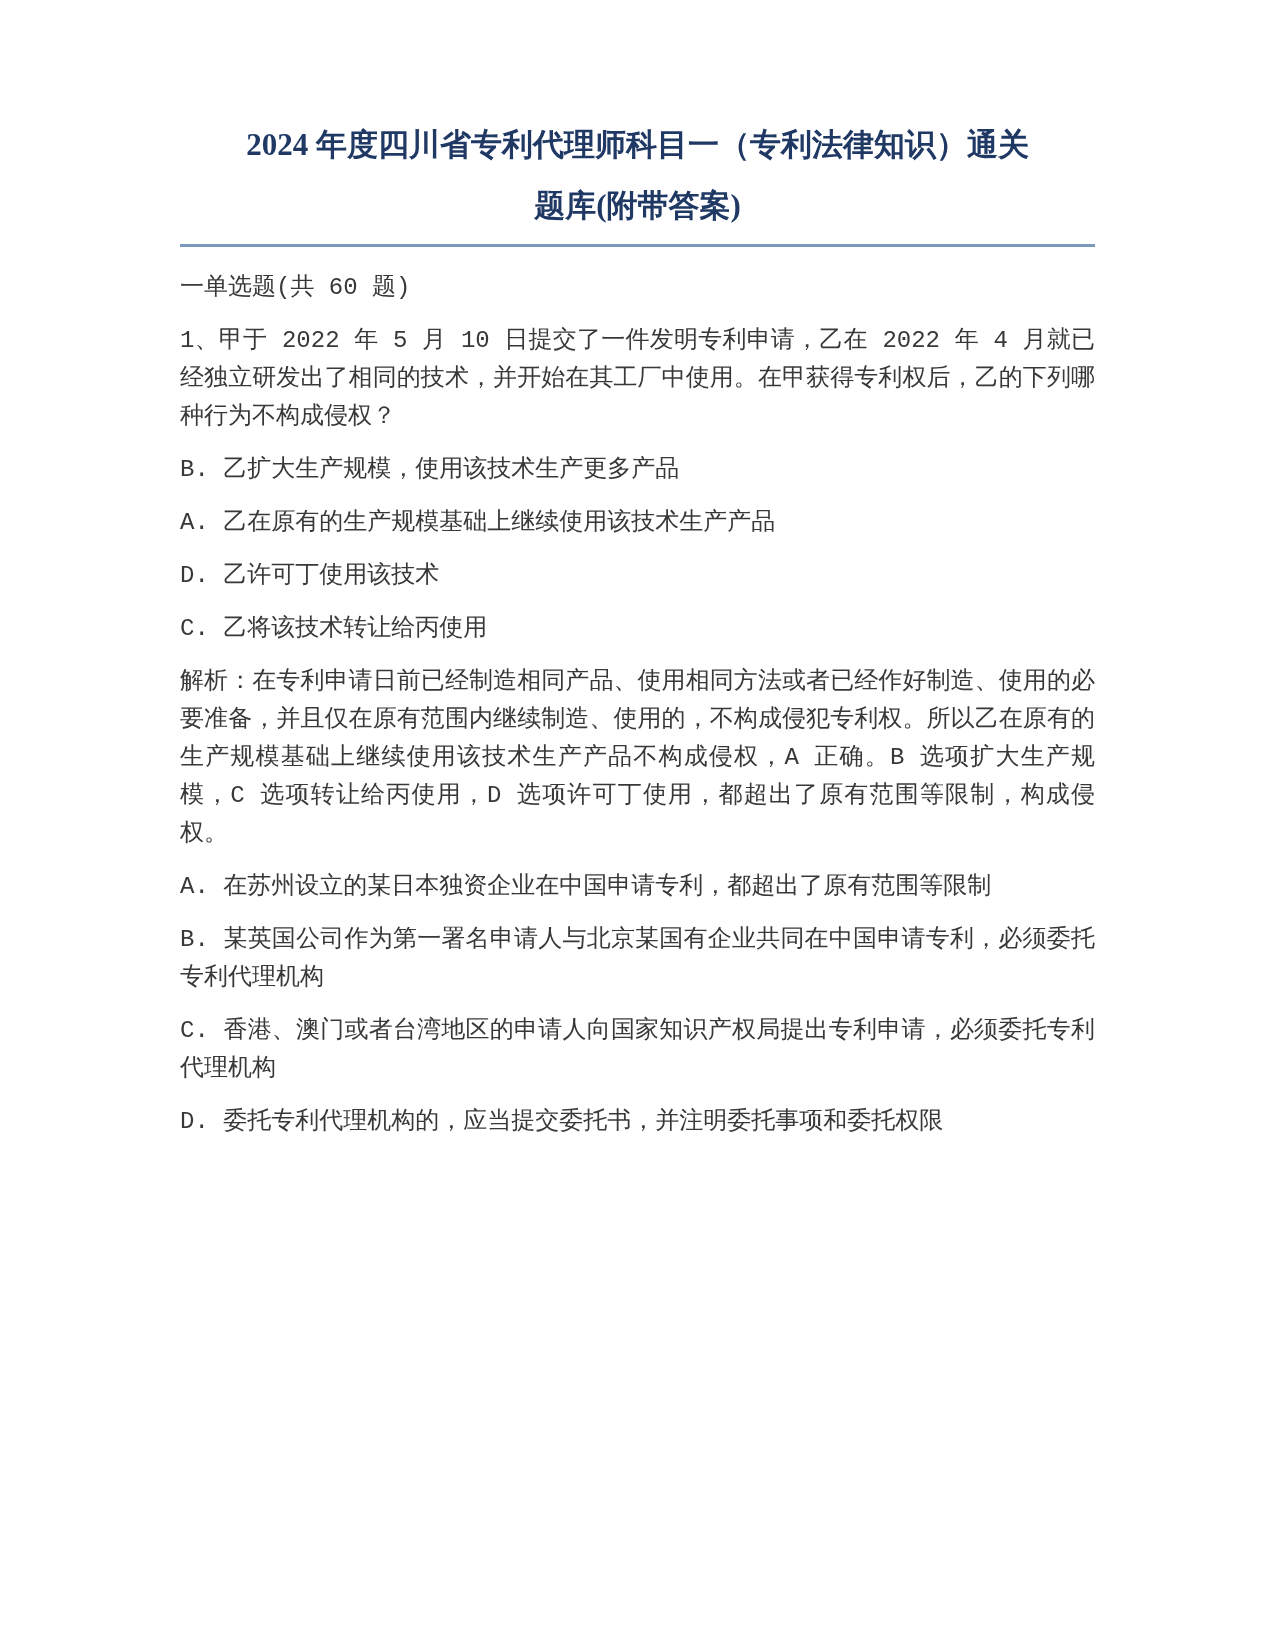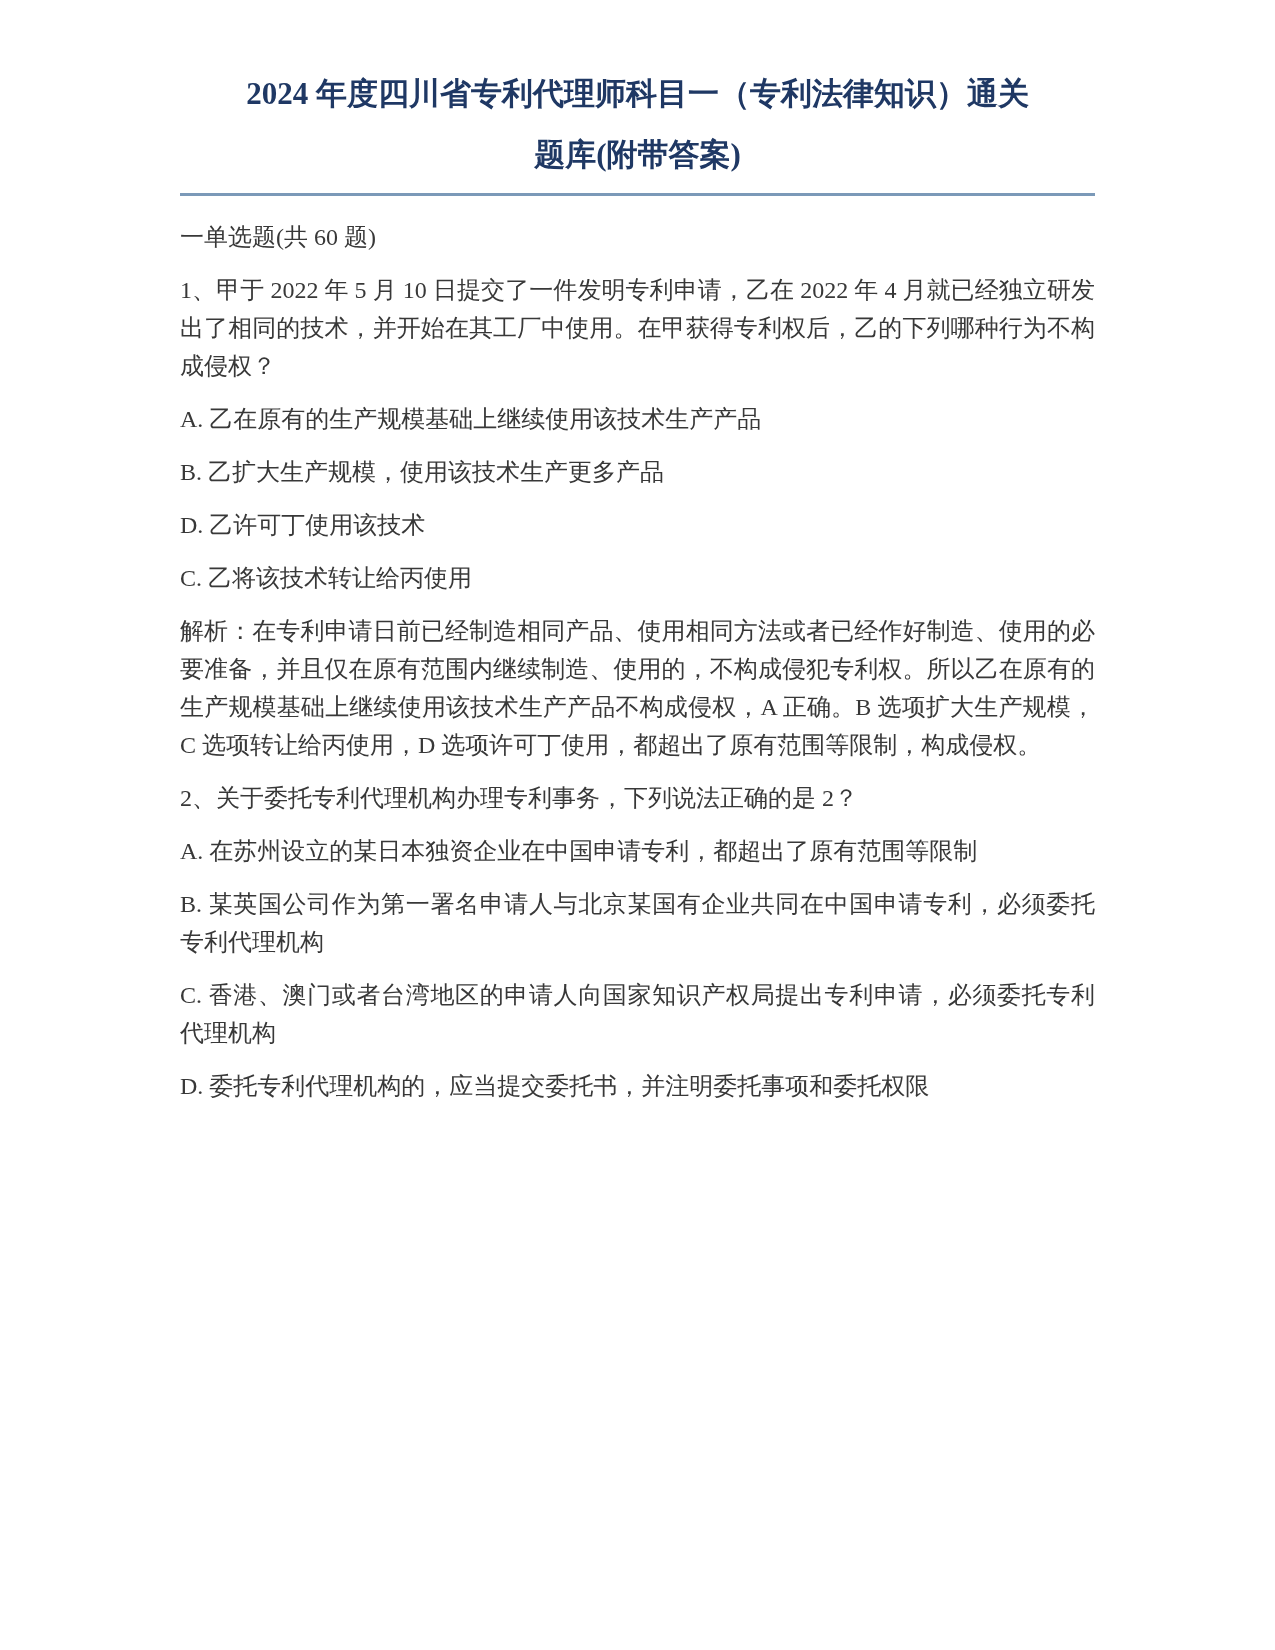--- a/index.html
+++ b/index.html
@@ -7,41 +7,42 @@
     margin: 0;
     padding: 0;
     background: #ffffff;
   }
   .page {
     position: relative;
     width: 1275px;
     height: 1650px;
     margin: 0 auto;
     background: #ffffff;
-    padding: 63px 180px 0 180px;
+    padding: 114px 180px 0 180px;
     font-family: "Liberation Serif", "DejaVu Serif", serif;
     color: #383838;
     overflow: hidden;
   }
   .doc-title {
     margin: 0;
     text-align: center;
     color: #1f3864;
     font-size: 31px;
     font-weight: bold;
     line-height: 61px;
     font-family: "Liberation Serif", "DejaVu Serif", serif;
   }
   .title-divider {
     border: none;
     border-top: 3px solid #7b99b8;
     margin: 8px 0 0 0;
   }
   .doc-body {
     margin-top: 22px;
+    font-family: Liberation Mono, monospace;
   }
   .para {
     margin: 0 0 15px 0;
     font-size: 24px;
     line-height: 38px;
     text-align: justify;
   }
   .section-heading {
     text-align: left;
   }
@@ -57,29 +58,28 @@
   </h1>
 
   <hr class="title-divider">
 
   <div class="doc-body">
 
     <p class="para section-heading">一单选题(共 60 题)</p>
 
     <section>
       <p class="para">1、甲于 2022 年 5 月 10 日提交了一件发明专利申请，乙在 2022 年 4 月就已经独立研发出了相同的技术，并开始在其工厂中使用。在甲获得专利权后，乙的下列哪种行为不构成侵权？</p>
+      <p class="para">B. 乙扩大生产规模，使用该技术生产更多产品</p>
       <p class="para">A. 乙在原有的生产规模基础上继续使用该技术生产产品</p>
-      <p class="para">B. 乙扩大生产规模，使用该技术生产更多产品</p>
       <p class="para">D. 乙许可丁使用该技术</p>
       <p class="para">C. 乙将该技术转让给丙使用</p>
       <p class="para">解析：在专利申请日前已经制造相同产品、使用相同方法或者已经作好制造、使用的必要准备，并且仅在原有范围内继续制造、使用的，不构成侵犯专利权。所以乙在原有的生产规模基础上继续使用该技术生产产品不构成侵权，A 正确。B 选项扩大生产规模，C 选项转让给丙使用，D 选项许可丁使用，都超出了原有范围等限制，构成侵权。</p>
     </section>
 
     <section>
-      <p class="para">2、关于委托专利代理机构办理专利事务，下列说法正确的是 2？</p>
       <p class="para">A. 在苏州设立的某日本独资企业在中国申请专利，都超出了原有范围等限制</p>
       <p class="para">B. 某英国公司作为第一署名申请人与北京某国有企业共同在中国申请专利，必须委托专利代理机构</p>
       <p class="para">C. 香港、澳门或者台湾地区的申请人向国家知识产权局提出专利申请，必须委托专利代理机构</p>
       <p class="para">D. 委托专利代理机构的，应当提交委托书，并注明委托事项和委托权限</p>
     </section>
 
   </div>
 
 </div>
 

